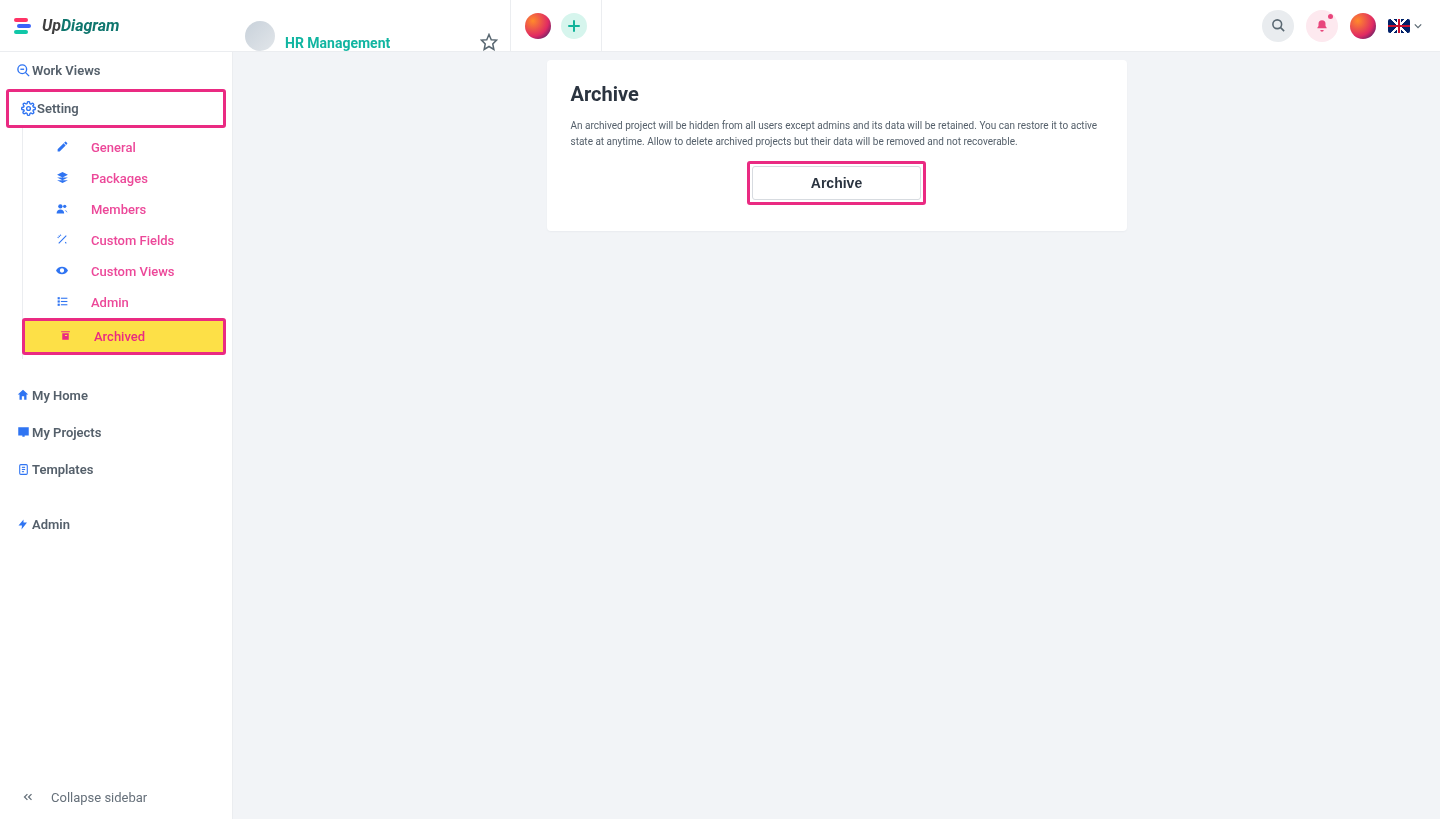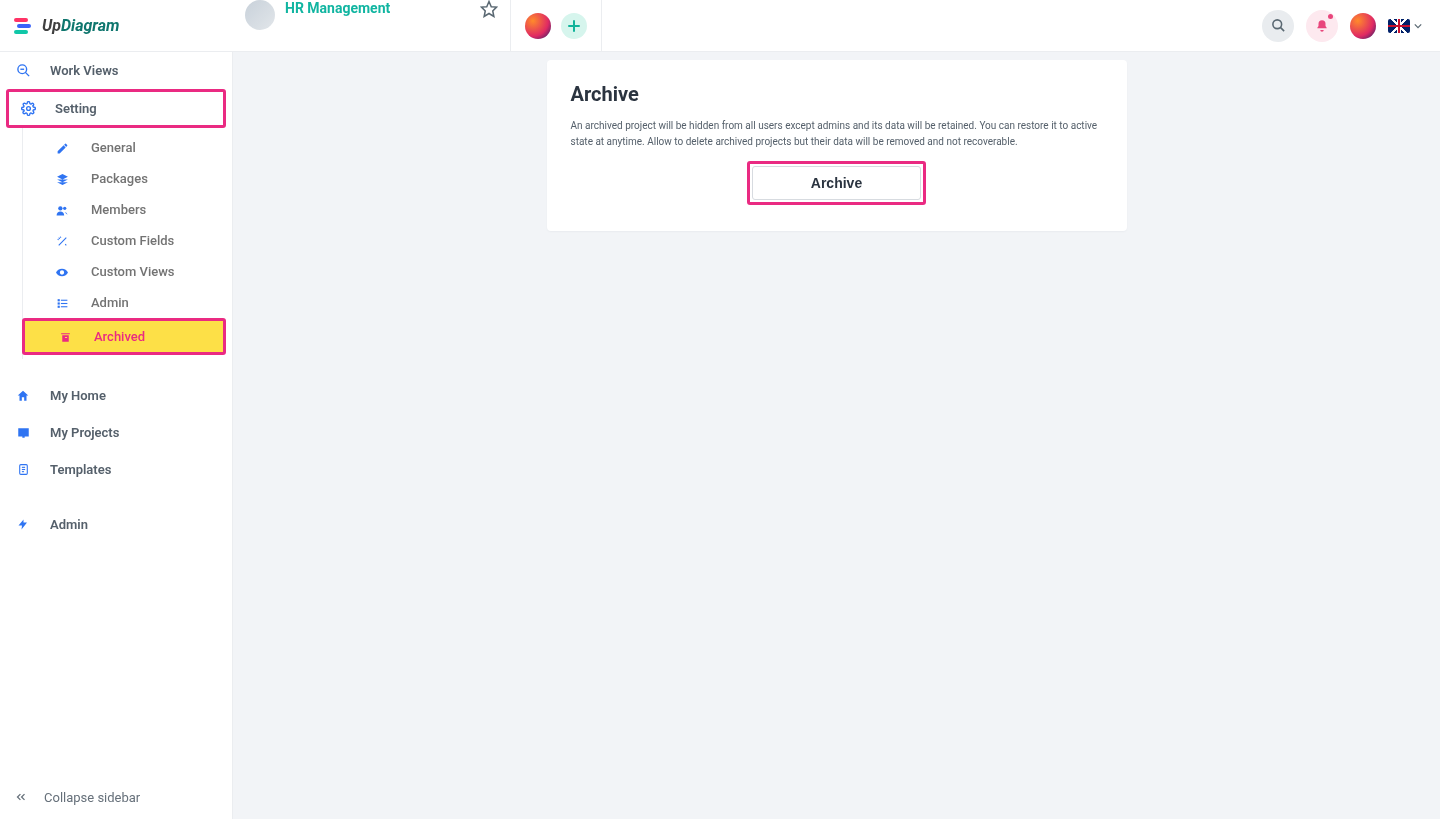--- a/index.html
+++ b/index.html
@@ -25,21 +25,21 @@
   align-items: center;
   padding-left: 14px;
 }
 .logo-mark { display: inline-flex; align-items: center; }
 .logo-text { font-weight: 700; font-style: italic; font-size: 16px; margin-left: 6px; }
 .logo-up { color: #404040; }
 .logo-diagram { color: #0f766e; }
 
 .project-area {
   display: flex;
-  align-items: flex-start;
+  align-items: flex-end;
   height: 100%;
   padding: 0 12px;
   border-right: 1px solid #ebedf0;
 }
 .project-avatar {
   width: 30px; height: 30px; border-radius: 50%; background: linear-gradient(135deg,#c8d1da,#e2e6ea);
   margin-right: 10px;
   display: inline-block;
 }
 .project-name { color: #11b5a1; font-weight: 700; font-size: 14px; }
@@ -87,46 +87,46 @@
   linear-gradient(to bottom,transparent 44%, #c8102e 44%, #c8102e 56%, transparent 56%),
   linear-gradient(to right,transparent 46%, #c8102e 46%, #c8102e 54%, transparent 54%);
 }
 
 .layout { display:flex; height: calc(819px - 52px); }
 .sidebar {
   width: 233px; background:#ffffff; border-right:1px solid #ebedf0;
   display:flex; flex-direction:column; position:relative;
 }
 .nav-item, .sub-item {
-  display:flex; align-items:flex-end; gap:18px;
+  display:flex; align-items:flex-start; 
   font-size:13px; color:#55606b; font-weight:600;
   cursor:pointer;
 }
 .nav-item { padding: 11px 14px; }
 .nav-icon { width:18px; display:flex; justify-content:center; color:#2f74f2; font-size:14px; }
 .nav-label { color:#55606b; }
 .highlight-box {
   border: 3px solid #ea2a82;
   border-radius: 3px;
   margin: 0 6px;
 }
 .sub-list { border-left: 1px solid #ebedf0; margin-left: 22px; padding-top:4px; padding-bottom:4px; }
-.sub-item { padding: 8px 0 8px 32px; font-weight:500; color:#737373; position:relative; }
+.sub-item { padding: 8px 0 8px 32px; font-weight:500; color:#ec4899; position:relative; }
 .sub-icon { width:18px; display:flex; justify-content:center; color:#2f74f2; font-size:13px; position:absolute; left:30px; }
 .sub-item .sub-label { margin-left: 36px; }
 .sub-item.active { color:#ea2a82; background:#fde047; }
 .sub-item.active .sub-icon { color:#ea2a82; }
 .sub-highlight {
   border: 3px solid #ea2a82;
   border-radius:3px;
   margin: 0 6px 0 -1px;
 }
 .nav-gap { height: 18px; }
 .collapse-row {
-  position:absolute; bottom:0; left:0; right:0;
+  position:absolute; bottom:0; left:7px; right:0;
   display:flex; align-items:flex-start; gap:16px;
   padding: 14px 14px;
   color:#66707a; font-size:13px;
   border-top:1px solid transparent;
 }
 
 .content { flex:1; padding: 8px 0 0 0; display:flex; justify-content:center; align-items:flex-start; }
 .card {
   margin-top: 0px;
   width: 580px;

